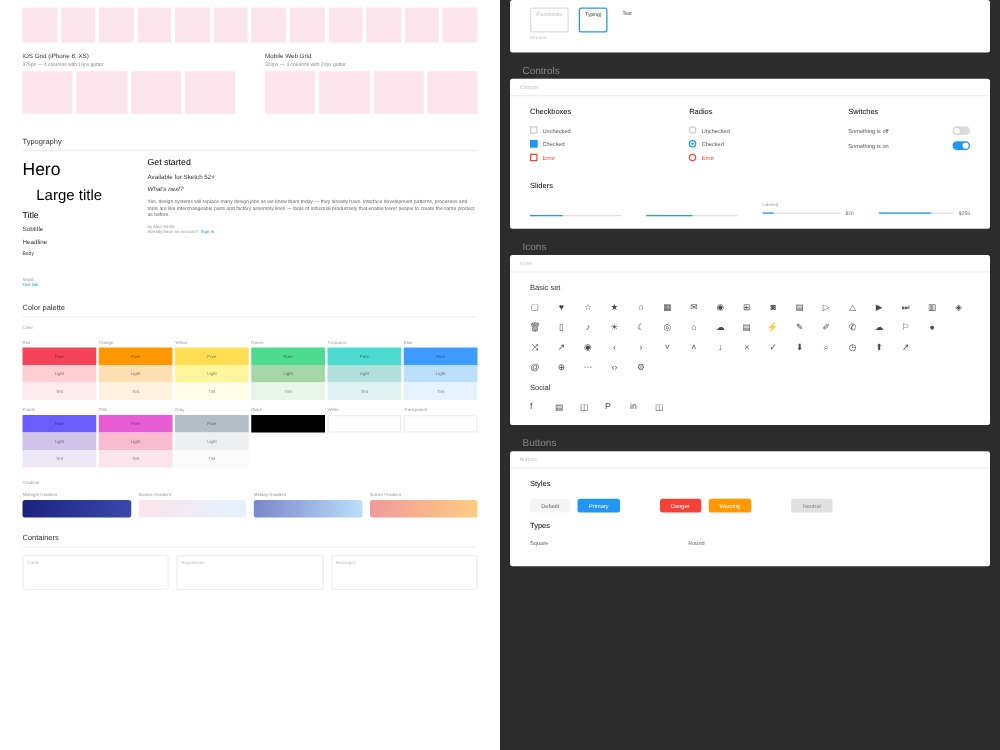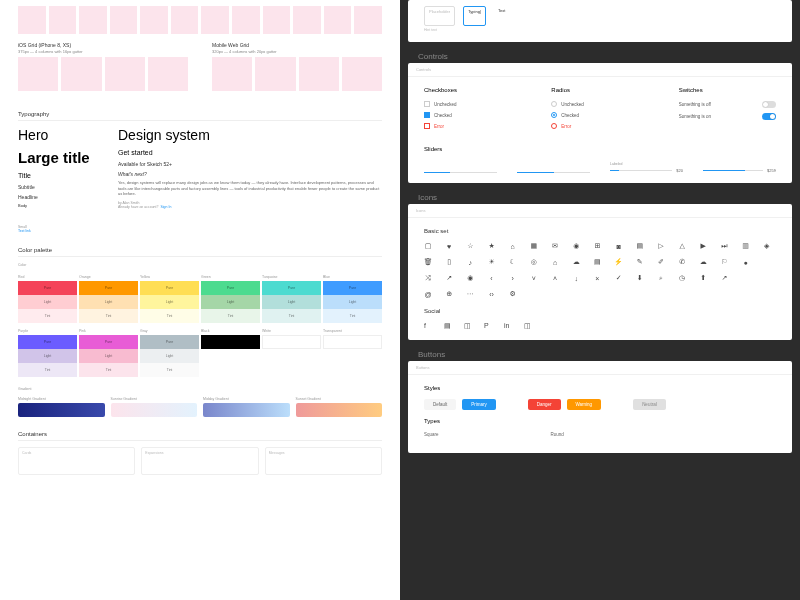--- a/index.html
+++ b/index.html
@@ -18,21 +18,21 @@
 .grid-sub { font-size: 4px; color: #888; margin-bottom: 3px; }
 .grid-group { display: flex; gap: 24px; }
 .grid-block { flex: 1; }
 
 
 .h-section { font-size: 6px; color: #333; margin: 14px 0 6px; padding-bottom: 3px; border-bottom: 1px solid #eee; }
 .typo-row { display: flex; }
 .typo-left { width: 100px; }
 .typo-right { flex: 1; }
 .hero { font-size: 14px; font-weight: 500; margin-bottom: 6px; }
-.large-title { font-size: 15px; font-weight: 700; margin-bottom: 6px; }
+.large-title { font-size: 12px; font-weight: 400; margin-bottom: 6px; margin-left: 11px; }
 .title { font-size: 7px; margin-bottom: 5px; }
 .subtitle { font-size: 5px; color: #333; margin-bottom: 4px; }
 .headline { font-size: 5px; color: #333; margin-bottom: 3px; }
 .body-text { font-size: 4px; color: #333; margin-bottom: 3px; }
 .tiny-text { font-size: 3.5px; color: #999; }
 .para { font-size: 4px; color: #666; line-height: 1.4; margin-bottom: 4px; }
 .link { color: #2196f3; }
 
 
 .swatch-row { display: flex; gap: 2px; margin-bottom: 6px; }
@@ -145,21 +145,20 @@
       <div class="large-title">Large title</div>
       <div class="title">Title</div>
       <div class="subtitle">Subtitle</div>
       <div class="headline">Headline</div>
       <div class="body-text">Body</div>
       <div style="height:14px"></div>
       <div class="tiny-text">Small</div>
       <div class="tiny-text link">Text link</div>
     </div>
     <div class="typo-right">
-      <div class="hero">Design system</div>
       <div class="title">Get started</div>
       <div class="subtitle">Available for Sketch 52+</div>
       <div class="headline" style="font-style:italic">What's next?</div>
       <div class="para">Yes, design systems will replace many design jobs as we know them today — they already have. Interface development patterns, processes and tools are like interchangeable parts and factory assembly lines — tools of industrial productivity that enable fewer people to create the same product as before.</div>
       <div class="tiny-text">by Alan Smith</div>
       <div class="tiny-text"><span>Already have an account?</span> &nbsp;<span class="link">Sign In</span></div>
     </div>
   </div>
 
   <div class="h-section">Color palette</div>

